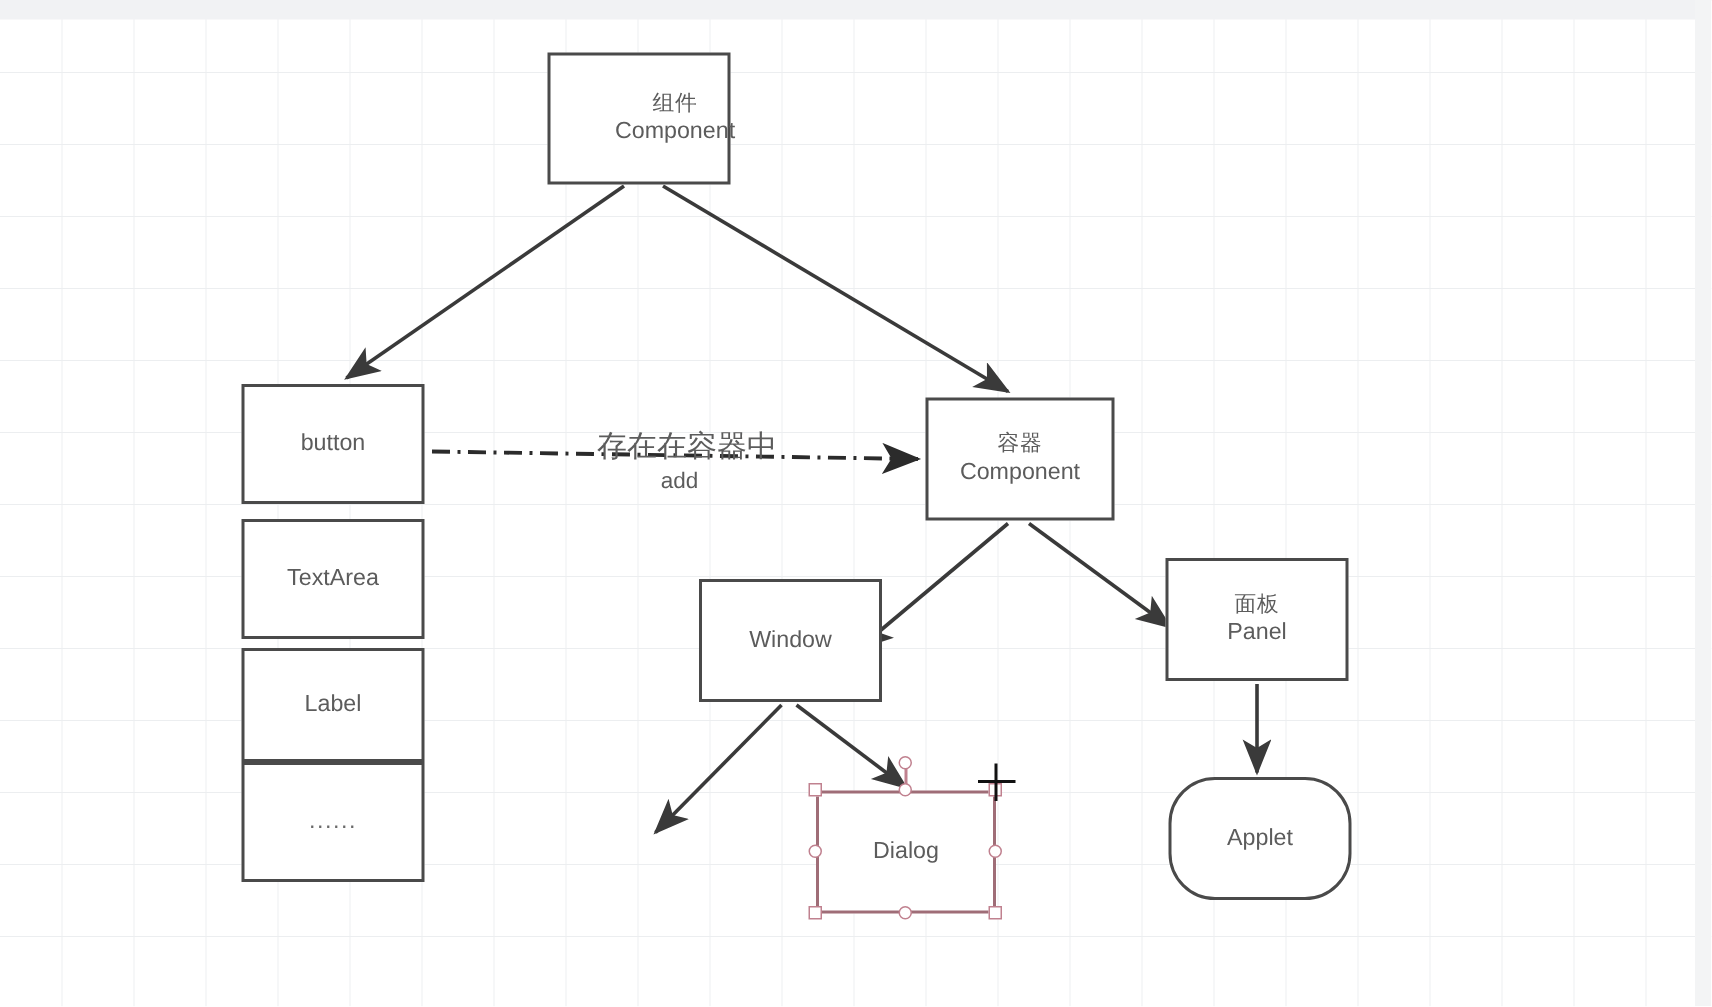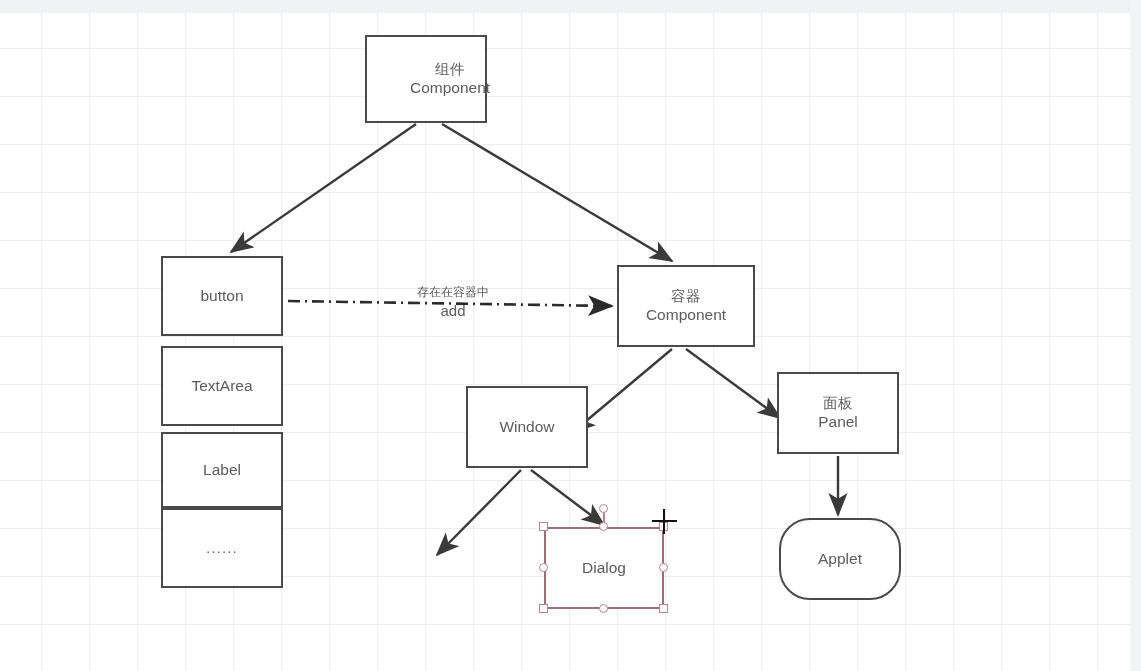--- a/index.html
+++ b/index.html
@@ -113,21 +113,21 @@
   
   .edge-label {
     position: absolute;
     color: #5c5c5c;
     font-size: 14.5px;
     line-height: 1.3;
     text-align: center;
     z-index: 4;
     white-space: nowrap;
   }
-  .edge-label .cn { font-size: 12px; }
+  .edge-label .cn { font-size: 20px; }
   .edge-label .en { font-size: 15px; }
 
   
   .crosshair {
     position: absolute;
     z-index: 9;
     pointer-events: none;
   }
   .crosshair .bar-h {
     position: absolute;
@@ -207,21 +207,21 @@
   </div>
 
   <div class="node" style="left:161px; top:432px; width:122px; height:76px;">
     <span class="en">Label</span>
   </div>
 
   <div class="node dots" style="left:161px; top:508px; width:122px; height:80px;">
     <span class="en">......</span>
   </div>
 
-  <div class="node" style="left:617px; top:265px; width:138px; height:82px;">
+  <div class="node" style="left:617px; top:265px; width:126px; height:82px;">
     <span class="cn">容器</span>
     <span class="en">Component</span>
   </div>
 
   <div class="node" style="left:777px; top:372px; width:122px; height:82px;">
     <span class="cn">面板</span>
     <span class="en">Panel</span>
   </div>
 
   <div class="node" style="left:466px; top:386px; width:122px; height:82px;">

